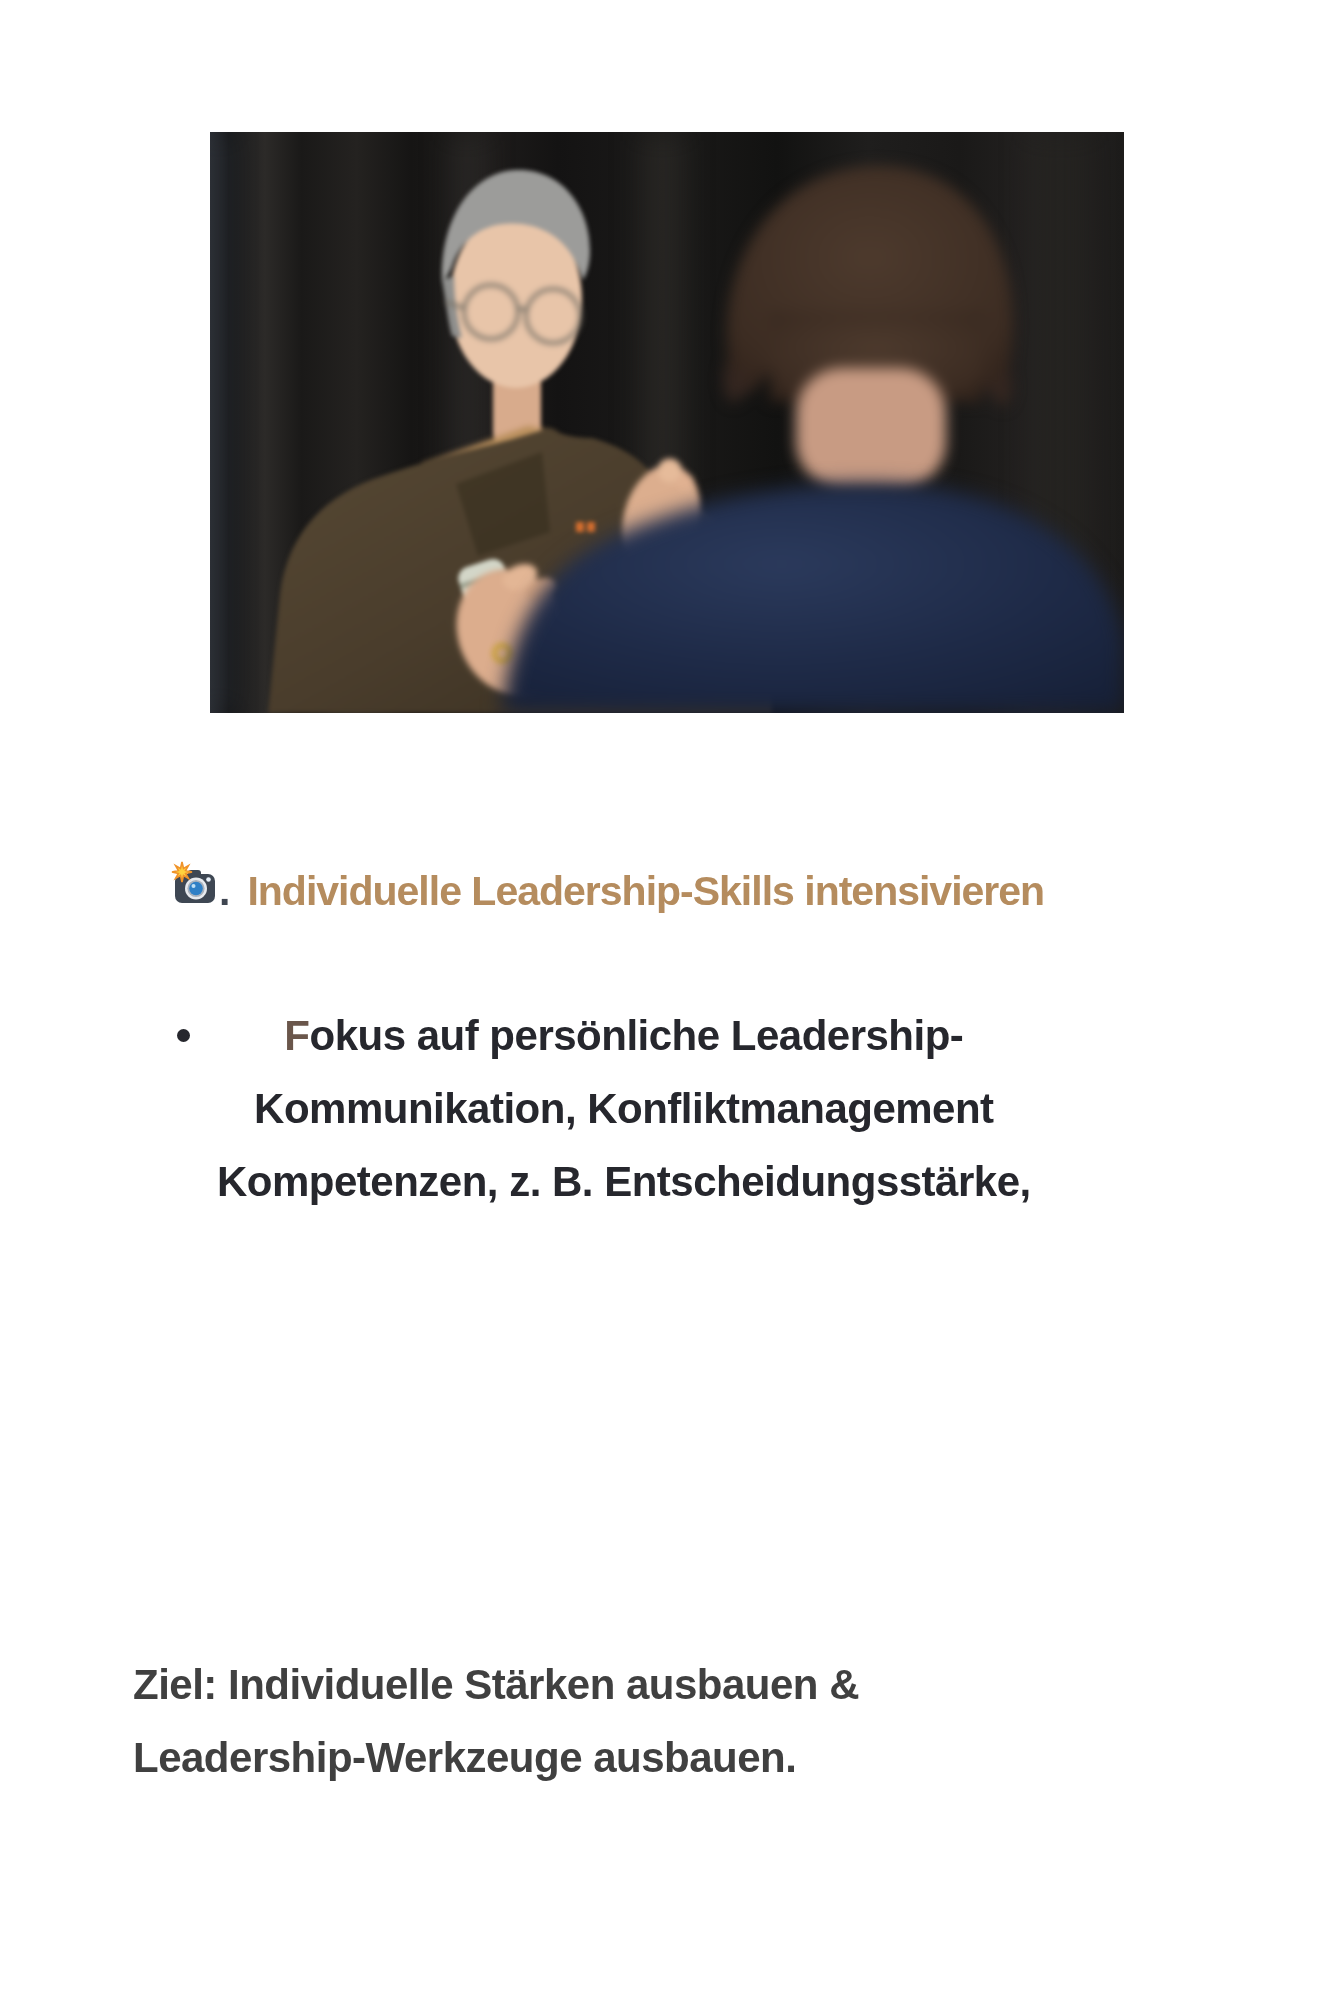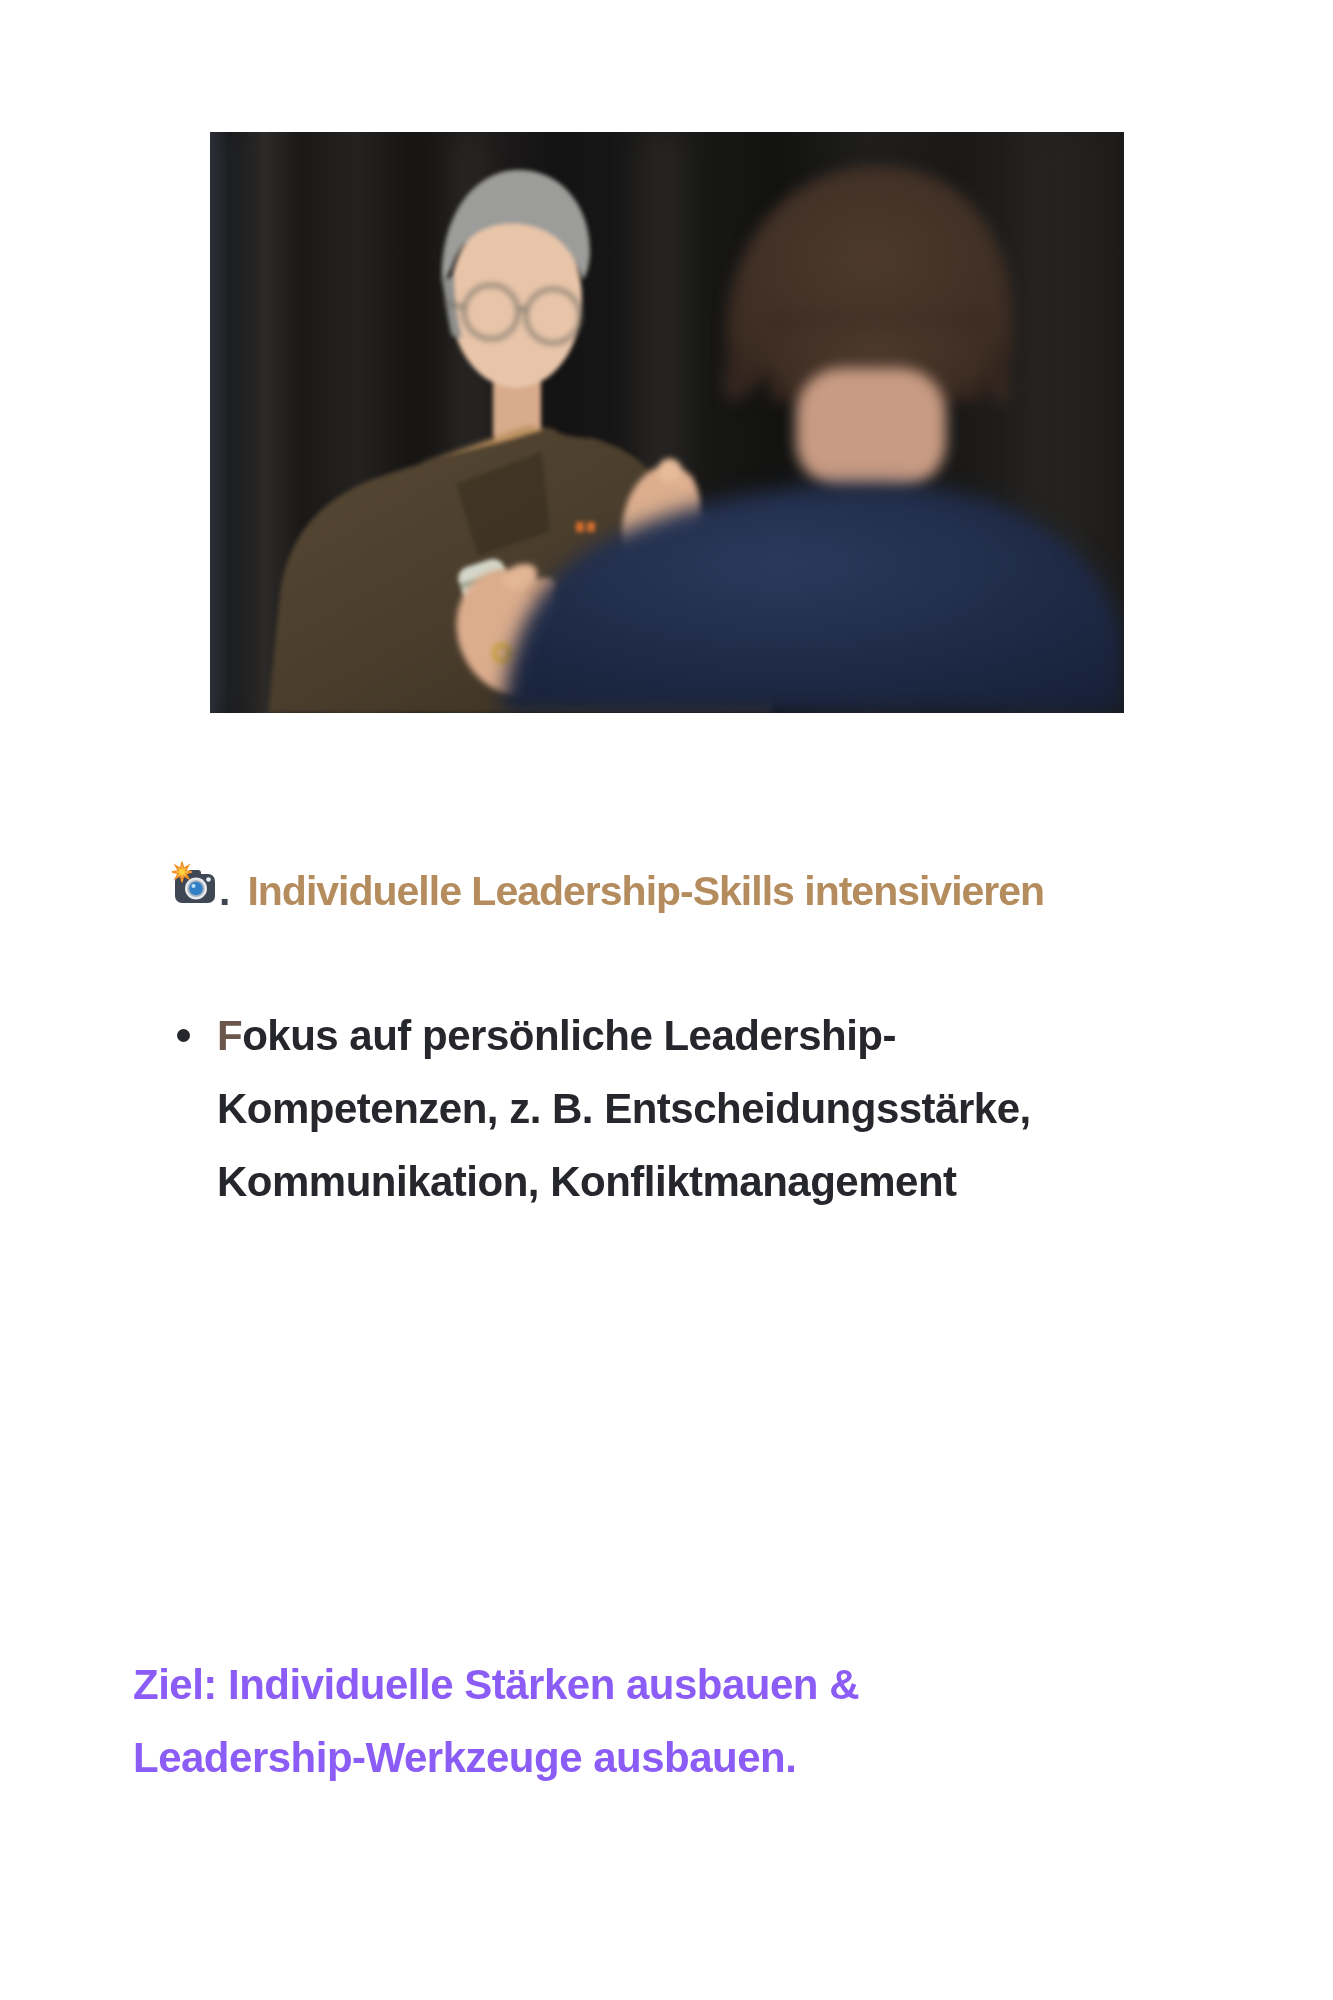--- a/index.html
+++ b/index.html
@@ -46,40 +46,40 @@
   .points{
     position:absolute;
     left:217px; top:999px;
     margin:0; padding:0;
     list-style:none;
     font-size:42px;
     font-weight:bold;
     letter-spacing:-0.5px;
     color:#26272d;
   }
-  .points li{position:relative;}
+  .points li{position:relative;text-align:center;}
   .points li::before{
     content:"";
     position:absolute;
     left:-40px; top:30px;
     width:13px; height:13px;
     border-radius:50%;
     background:#26272d;
   }
   .line{line-height:73px; white-space:nowrap;}
   .lead{color:#6a564b;}
 
   
   .goal{
     position:absolute;
     left:133px; top:1648px;
     font-size:42px;
     font-weight:bold;
     letter-spacing:-0.5px;
-    color:#8b5cf6;
+    color:#404040;
   }
 </style>
 </head>
 <body>
 
 <div class="page">
 
   <div class="photo">
     <svg viewBox="0 0 914 581" aria-hidden="true">
       <defs>
@@ -212,22 +212,22 @@
         <polygon points="11,1 12.5,7.4 17.4,4.6 14.6,9.5 21,11 14.6,12.5 17.4,17.4 12.5,14.6 11,21 9.5,14.6 4.6,17.4 7.4,12.5 1,11 7.4,9.5 4.6,4.6 9.5,7.4" fill="#ffd23e" stroke="#f0932a" stroke-width="1.6"></polygon>
       </svg>
     </span>
     <span class="sep">.</span>
     <span>Individuelle Leadership-Skills intensivieren</span>
   </div>
 
   <ul class="points">
     <li>
       <div class="line"><span class="lead">F</span><span>okus auf persönliche Leadership-</span></div>
+      <div class="line">Kommunikation, Konfliktmanagement</div>
       <div class="line">Kompetenzen, z. B. Entscheidungsstärke,</div>
-      <div class="line">Kommunikation, Konfliktmanagement</div>
     </li>
   </ul>
 
   <div class="goal">
     <div class="line">Ziel: Individuelle Stärken ausbauen &amp;</div>
     <div class="line">Leadership-Werkzeuge ausbauen.</div>
   </div>
 
 </div>
 

